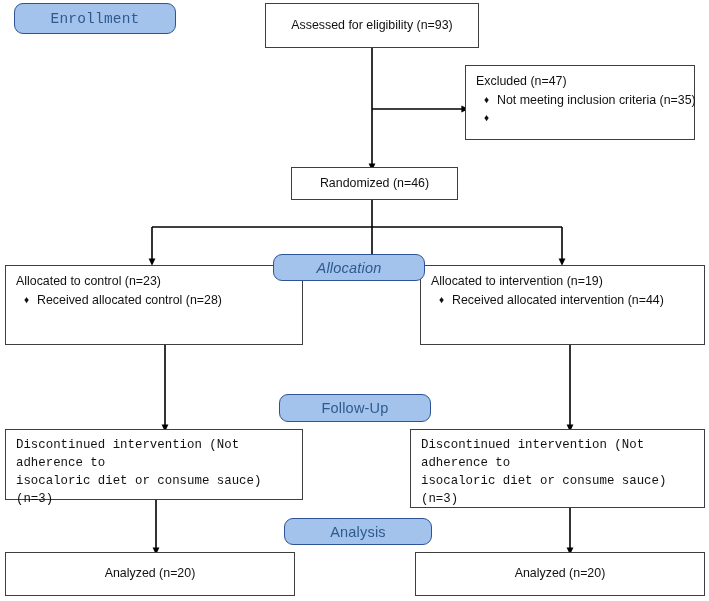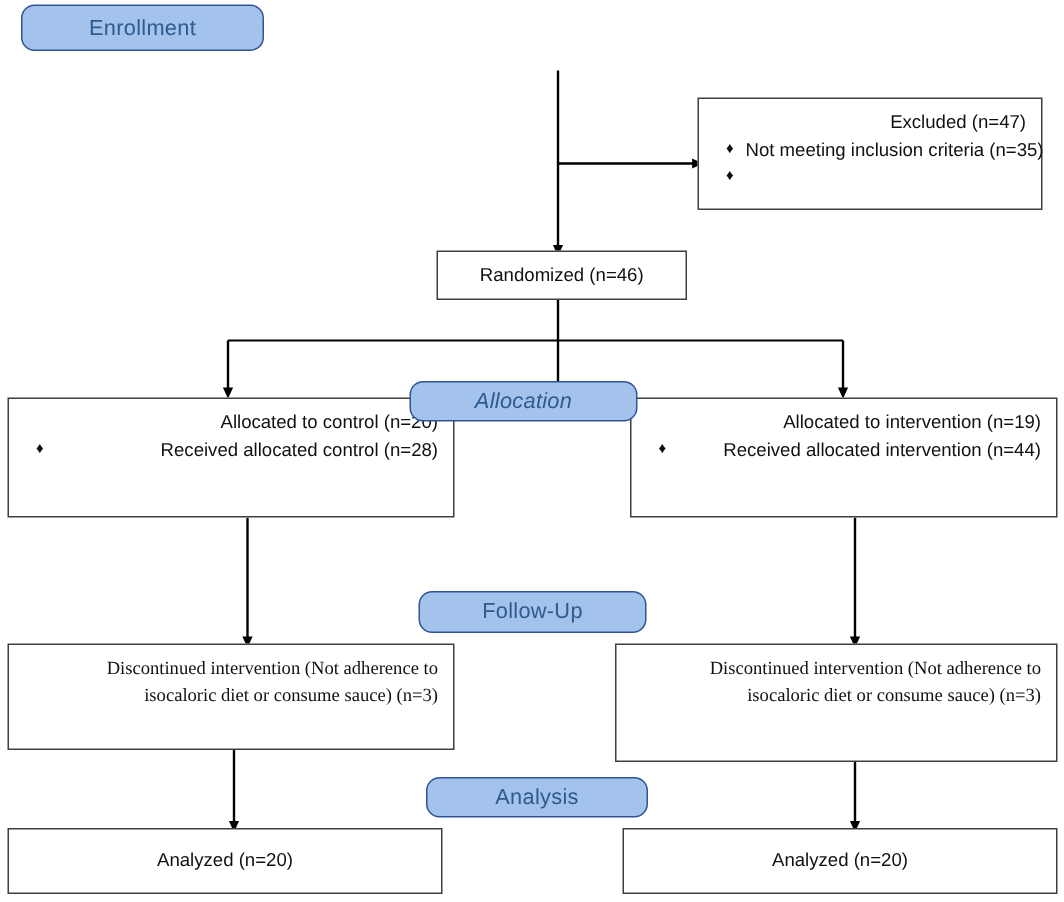--- a/index.html
+++ b/index.html
@@ -25,21 +25,20 @@
     pointer-events: none;
   }
   .node {
     position: absolute;
     box-sizing: border-box;
     border: 1.3px solid #3f3f3f;
     background: #ffffff;
     font-size: 12.4px;
     line-height: 1.45;
     color: #111111;
-    text-align: right;
   }
   .node .inner {
     padding: 7px 10px 0 10px;
   }
   .node.centered {
     display: flex;
     align-items: center;
     justify-content: center;
     text-align: center;
   }
@@ -57,21 +56,21 @@
     white-space: nowrap;
   }
   .bullets li .dia {
     position: absolute;
     left: 0;
     top: 0;
     font-size: 10px;
     line-height: 1.62;
   }
   .serifline {
-    font-family: Liberation Serif, serif;
+    font-family: Liberation Mono, monospace;
   }
   .banner {
     position: absolute;
     box-sizing: border-box;
     border: 1.4px solid #2f5496;
     border-radius: 9px;
     background: #a3c3ec;
     color: #2e5a8e;
     font-size: 14.5px;
     display: flex;
@@ -117,36 +116,41 @@
     </g>
 
     <g>
       <path d="M156,500 L156,551" stroke="#000000" stroke-width="1.6" fill="none" marker-end="url(#arrow)"></path>
     </g>
     <g>
       <path d="M570,508 L570,551" stroke="#000000" stroke-width="1.6" fill="none" marker-end="url(#arrow)"></path>
     </g>
   </svg>
 
-  <div class="banner" style="left:14px; top:3px; width:162px; height:31px;">
+  <div class="banner" style="left:14px; top:3px; width:162px; height:31px;font-family:Liberation Mono, monospace;">
     <span class="headline">Enrollment</span>
   </div>
 
   <div class="banner" style="left:273px; top:254px; width:152px; height:27px;font-style:italic;">
     <span class="headline">Allocation</span>
   </div>
 
   <div class="banner" style="left:279px; top:394px; width:152px; height:28px;">
     <span class="headline">Follow-Up</span>
   </div>
 
   <div class="banner" style="left:284px; top:518px; width:148px; height:27px;">
     <span class="headline">Analysis</span>
   </div>
 
+  <div class="node centered" style="left:265px; top:3px; width:214px; height:45px;">
+    <div class="inner">
+      <div class="headline">Assessed for eligibility (n=93)</div>
+    </div>
+  </div>
 
   <div class="node" style="left:465px; top:65px; width:230px; height:75px;">
     <div class="inner">
       <div class="headline">Excluded (n=47)</div>
       <ul class="bullets">
         <li>
           <span class="dia">♦</span>
           <span>Not meeting inclusion criteria (n=35)</span>
         </li>
         <li>
@@ -157,21 +161,21 @@
   </div>
 
   <div class="node centered" style="left:291px; top:167px; width:167px; height:33px;text-align:right;">
     <div class="inner">
       <div class="headline">Randomized (n=46)</div>
     </div>
   </div>
 
   <div class="node" style="left:5px; top:265px; width:298px; height:80px;">
     <div class="inner">
-      <div class="headline">Allocated to control (n=20)</div>
+      <div class="headline">Allocated to control (n=23)</div>
       <ul class="bullets">
         <li>
           <span class="dia">♦</span>
           <span>Received allocated control (n=28)</span>
         </li>
       </ul>
     </div>
   </div>
 
   <div class="node" style="left:420px; top:265px; width:285px; height:80px;">

